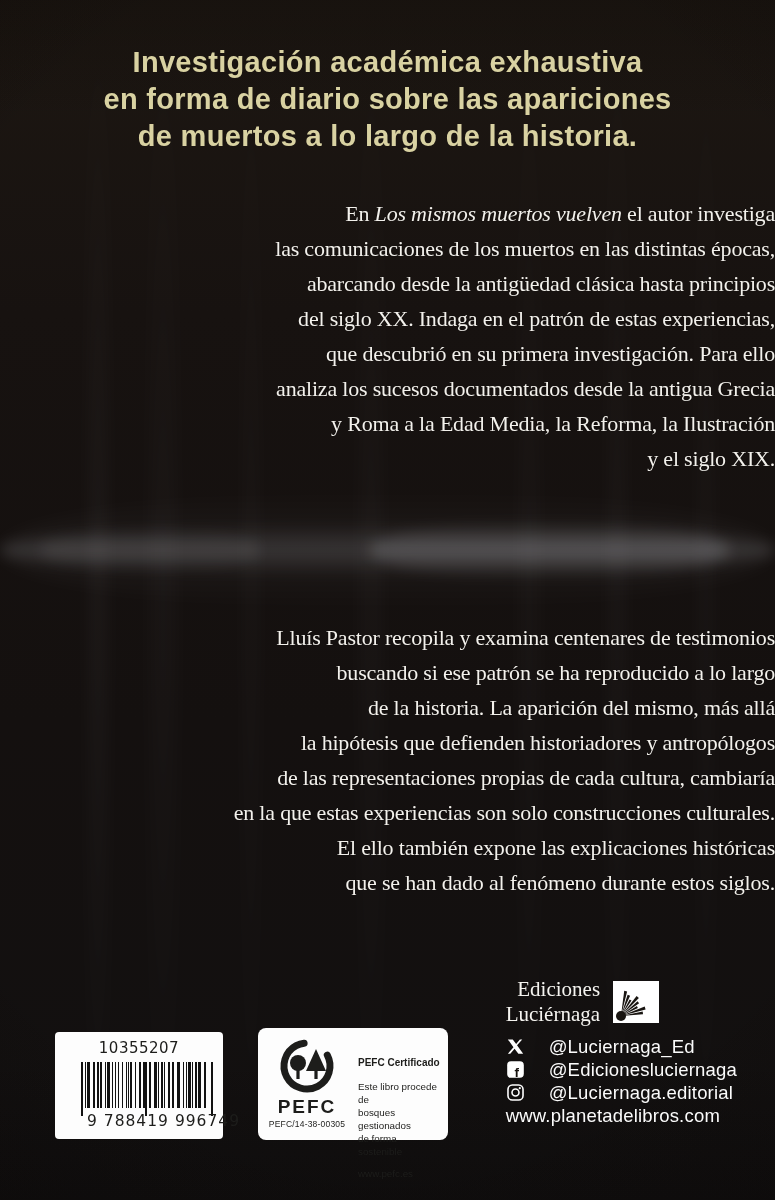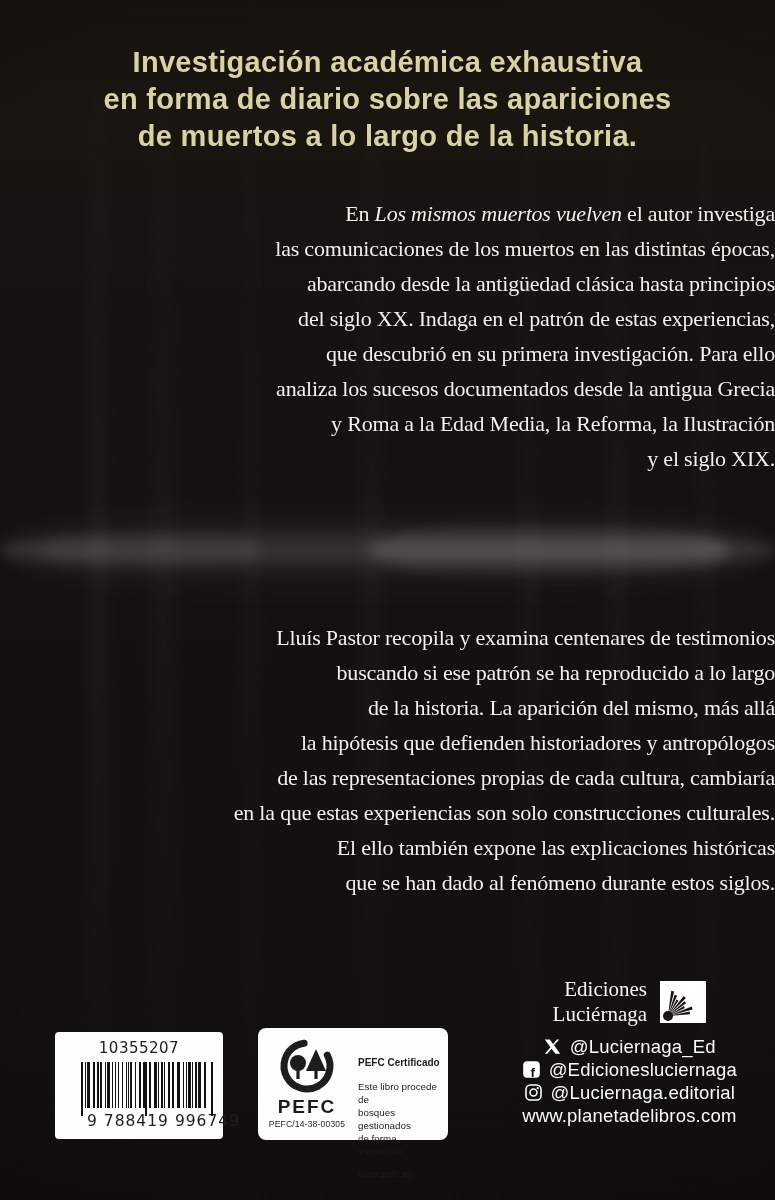--- a/index.html
+++ b/index.html
@@ -41,25 +41,25 @@
     position:absolute;left:0;right:0;margin:0;
     text-align:center;color:var(--body);
     font-size:22px;line-height:35px;letter-spacing:-.2px;
     text-shadow:0 0 1px rgba(0,0,0,.4);
   }
   .para1{top:196px;}
   .para2{top:620px;}
   .para .line{display:block;white-space:pre;text-align:right;}
   .it{font-style:italic;}
   
-  .publisher{position:absolute;top:977px;right:38px;z-index:3;display:flex;flex-direction:column;align-items:center;}
+  .publisher{position:absolute;top:977px;right:38px;z-index:3;display:flex;flex-direction:column;align-items:flex-start;}
   .pub-row{display:flex;align-items:center;margin-bottom:8px;}
   .pub-name{text-align:right;color:#f5f4f0;font-size:21px;line-height:25px;}
   .pub-logo{width:46px;height:42px;margin-left:13px;}
-  .social-row{display:flex;align-items:center;height:23px;margin-top:0;}
+  .social-row{display:flex;align-items:center;height:23px;margin-top:0;gap:16px;}
   .social-row .lbl{
     font-family:"Liberation Sans", sans-serif;font-size:18.5px;color:#fbfbfb;
     letter-spacing:.2px;line-height:23px;
   }
   .social-row svg{margin-right:8px;flex:0 0 auto;}
   
   .barcode{
     position:absolute;left:55px;top:1032px;width:168px;height:107px;z-index:3;
     background:var(--label-bg);border-radius:4px;color:var(--label-text);
   }

